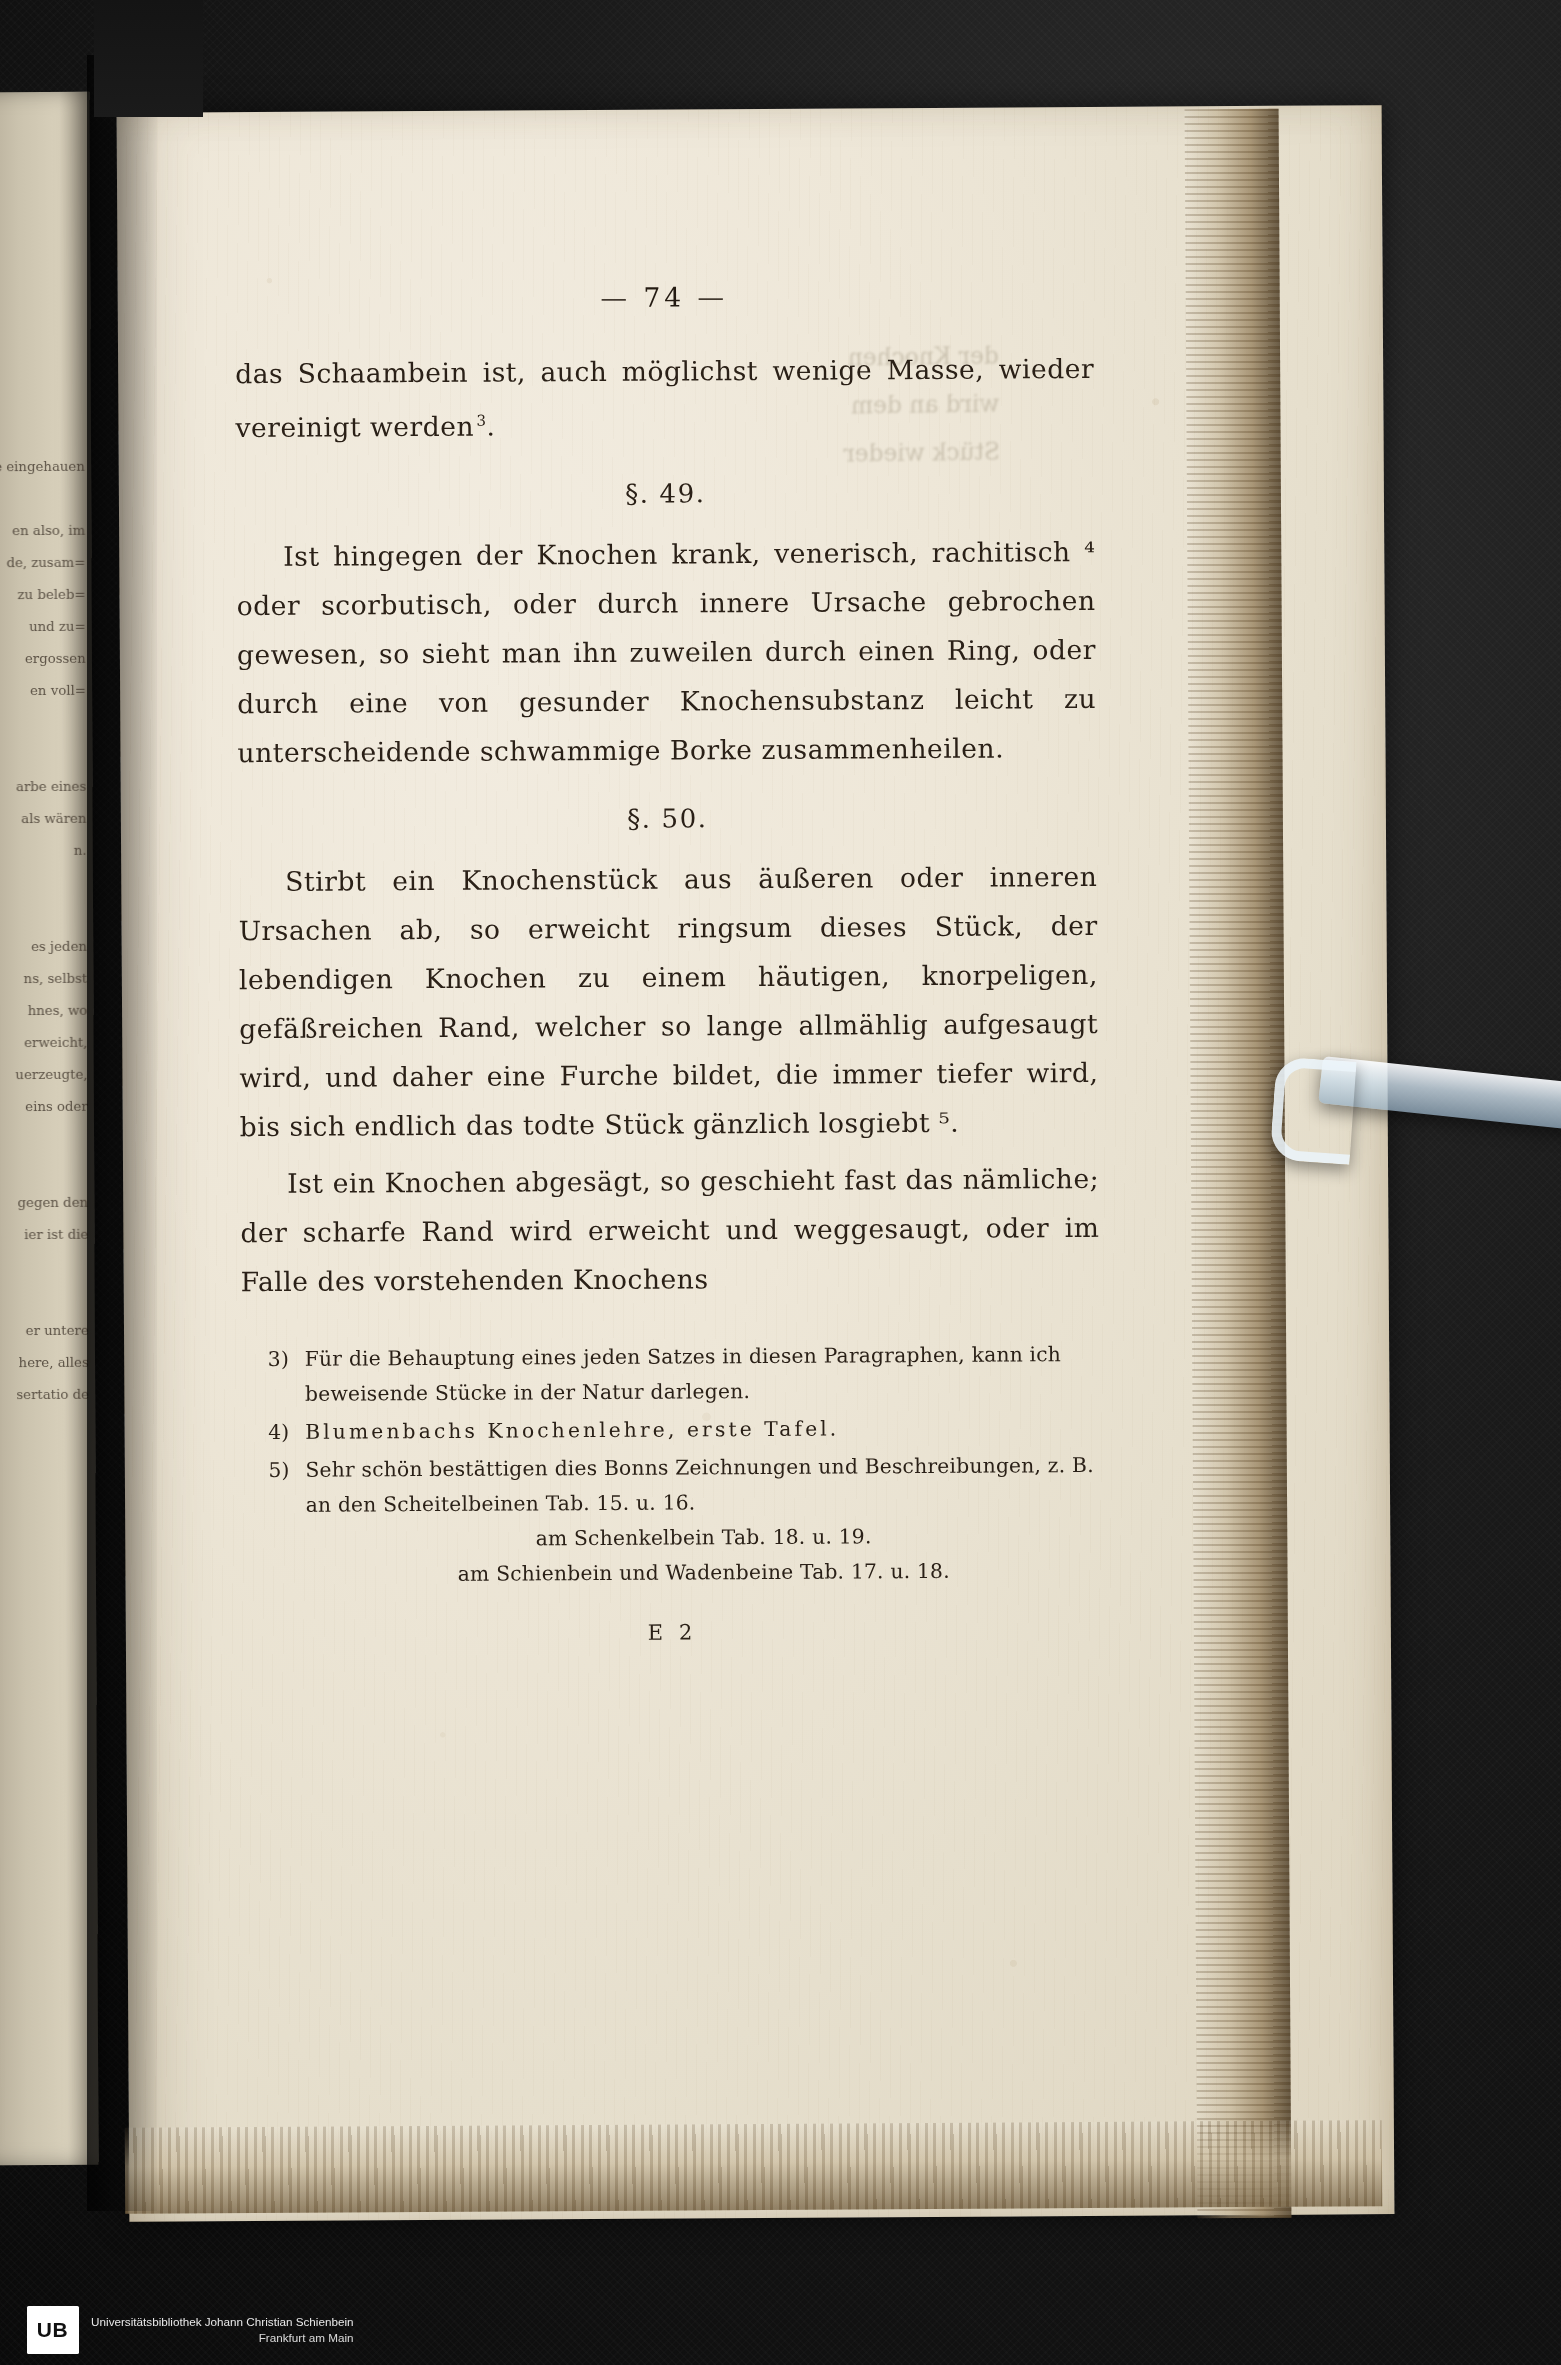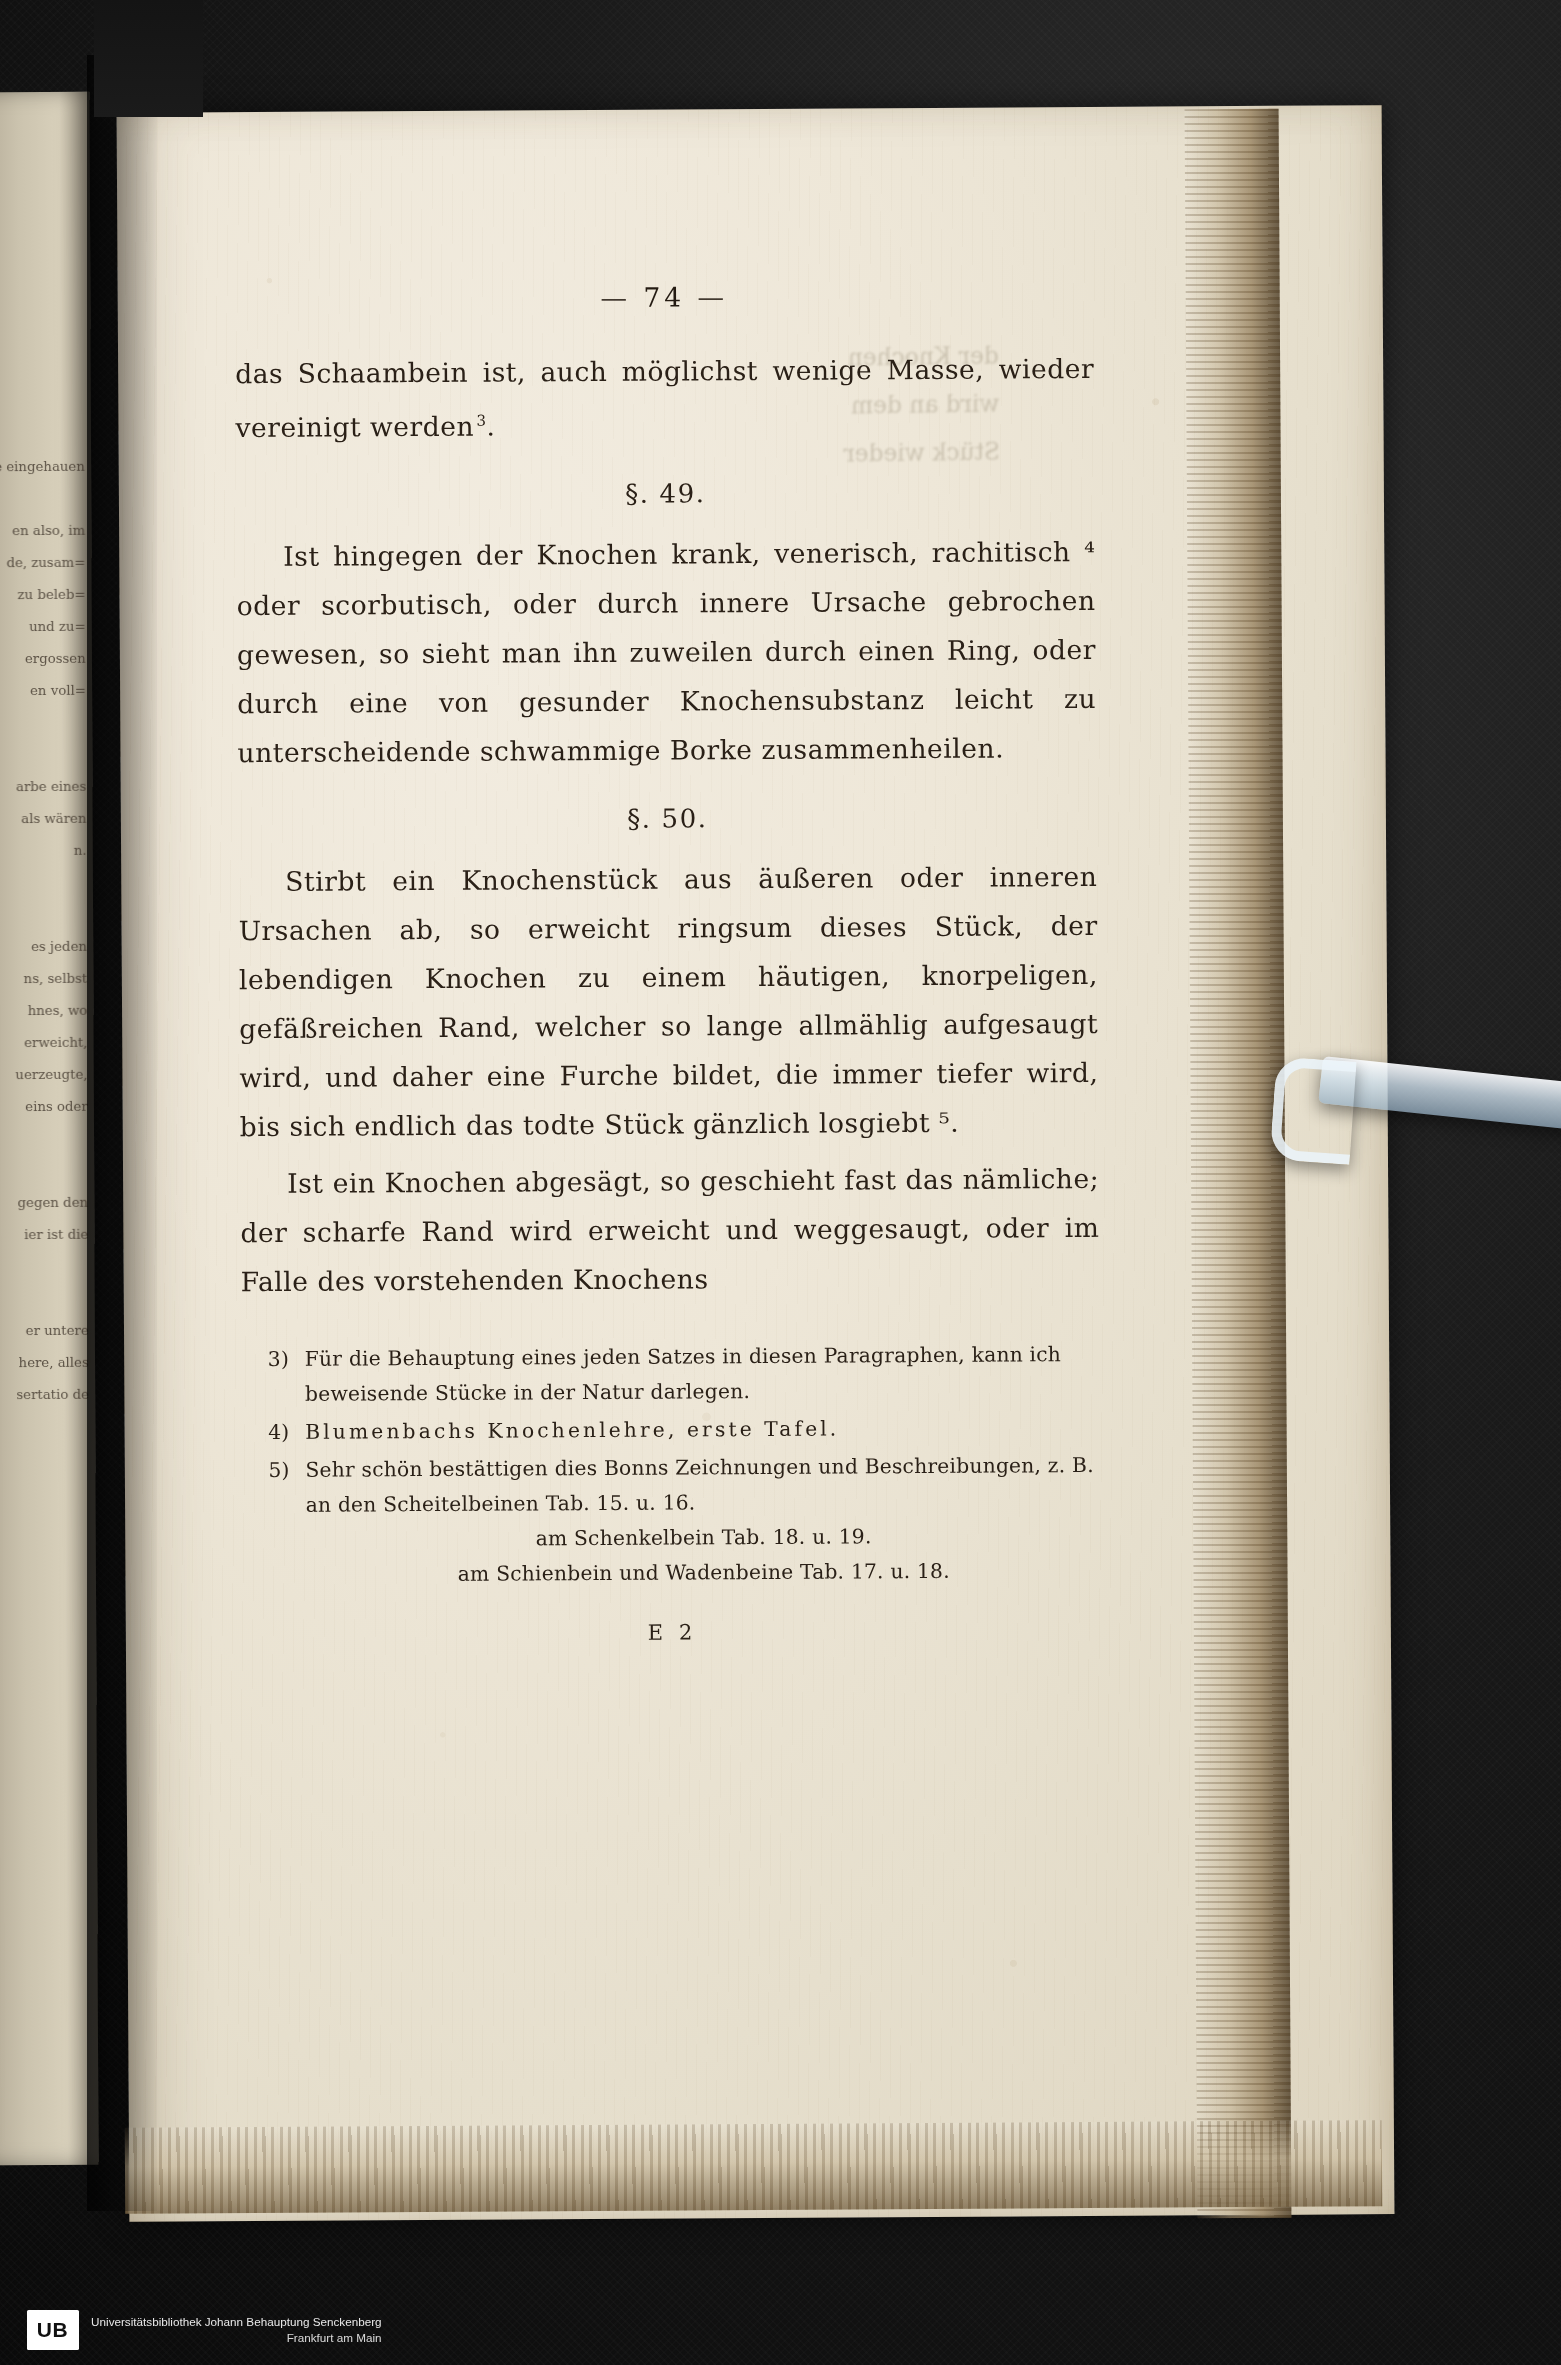--- a/index.html
+++ b/index.html
@@ -257,21 +257,21 @@
     width: 100%;
     height: 72px;
     z-index: 8;
     display: flex;
     align-items: center;
     padding-left: 26.6px;
     box-sizing: border-box;
   }
   #ub-logo {
     width: 52px;
-    height: 40px;
+    height: 48px;
     background: #ffffff;
     color: #111;
     font-family: "Liberation Sans", sans-serif;
     font-weight: bold;
     font-size: 21px;
     letter-spacing: 0.8px;
     display: flex;
     align-items: center;
     justify-content: center;
     border-radius: 1.6px;
@@ -399,17 +399,17 @@
 <div id="bottom-edge"></div>
 
 <div id="page-holder">
   <div id="holder-arm"></div>
   <div id="holder-hook"></div>
 </div>
 
 <div id="library-footer">
   <div id="ub-logo">UB</div>
   <div id="library-name">
-    <div>Universitätsbibliothek Johann Behauptung Senckenberg</div>
+    <div>Universitätsbibliothek Johann Christian Schienbein</div>
     <div class="line2">Frankfurt am Main</div>
   </div>
 </div>
 
 
 </body></html>

